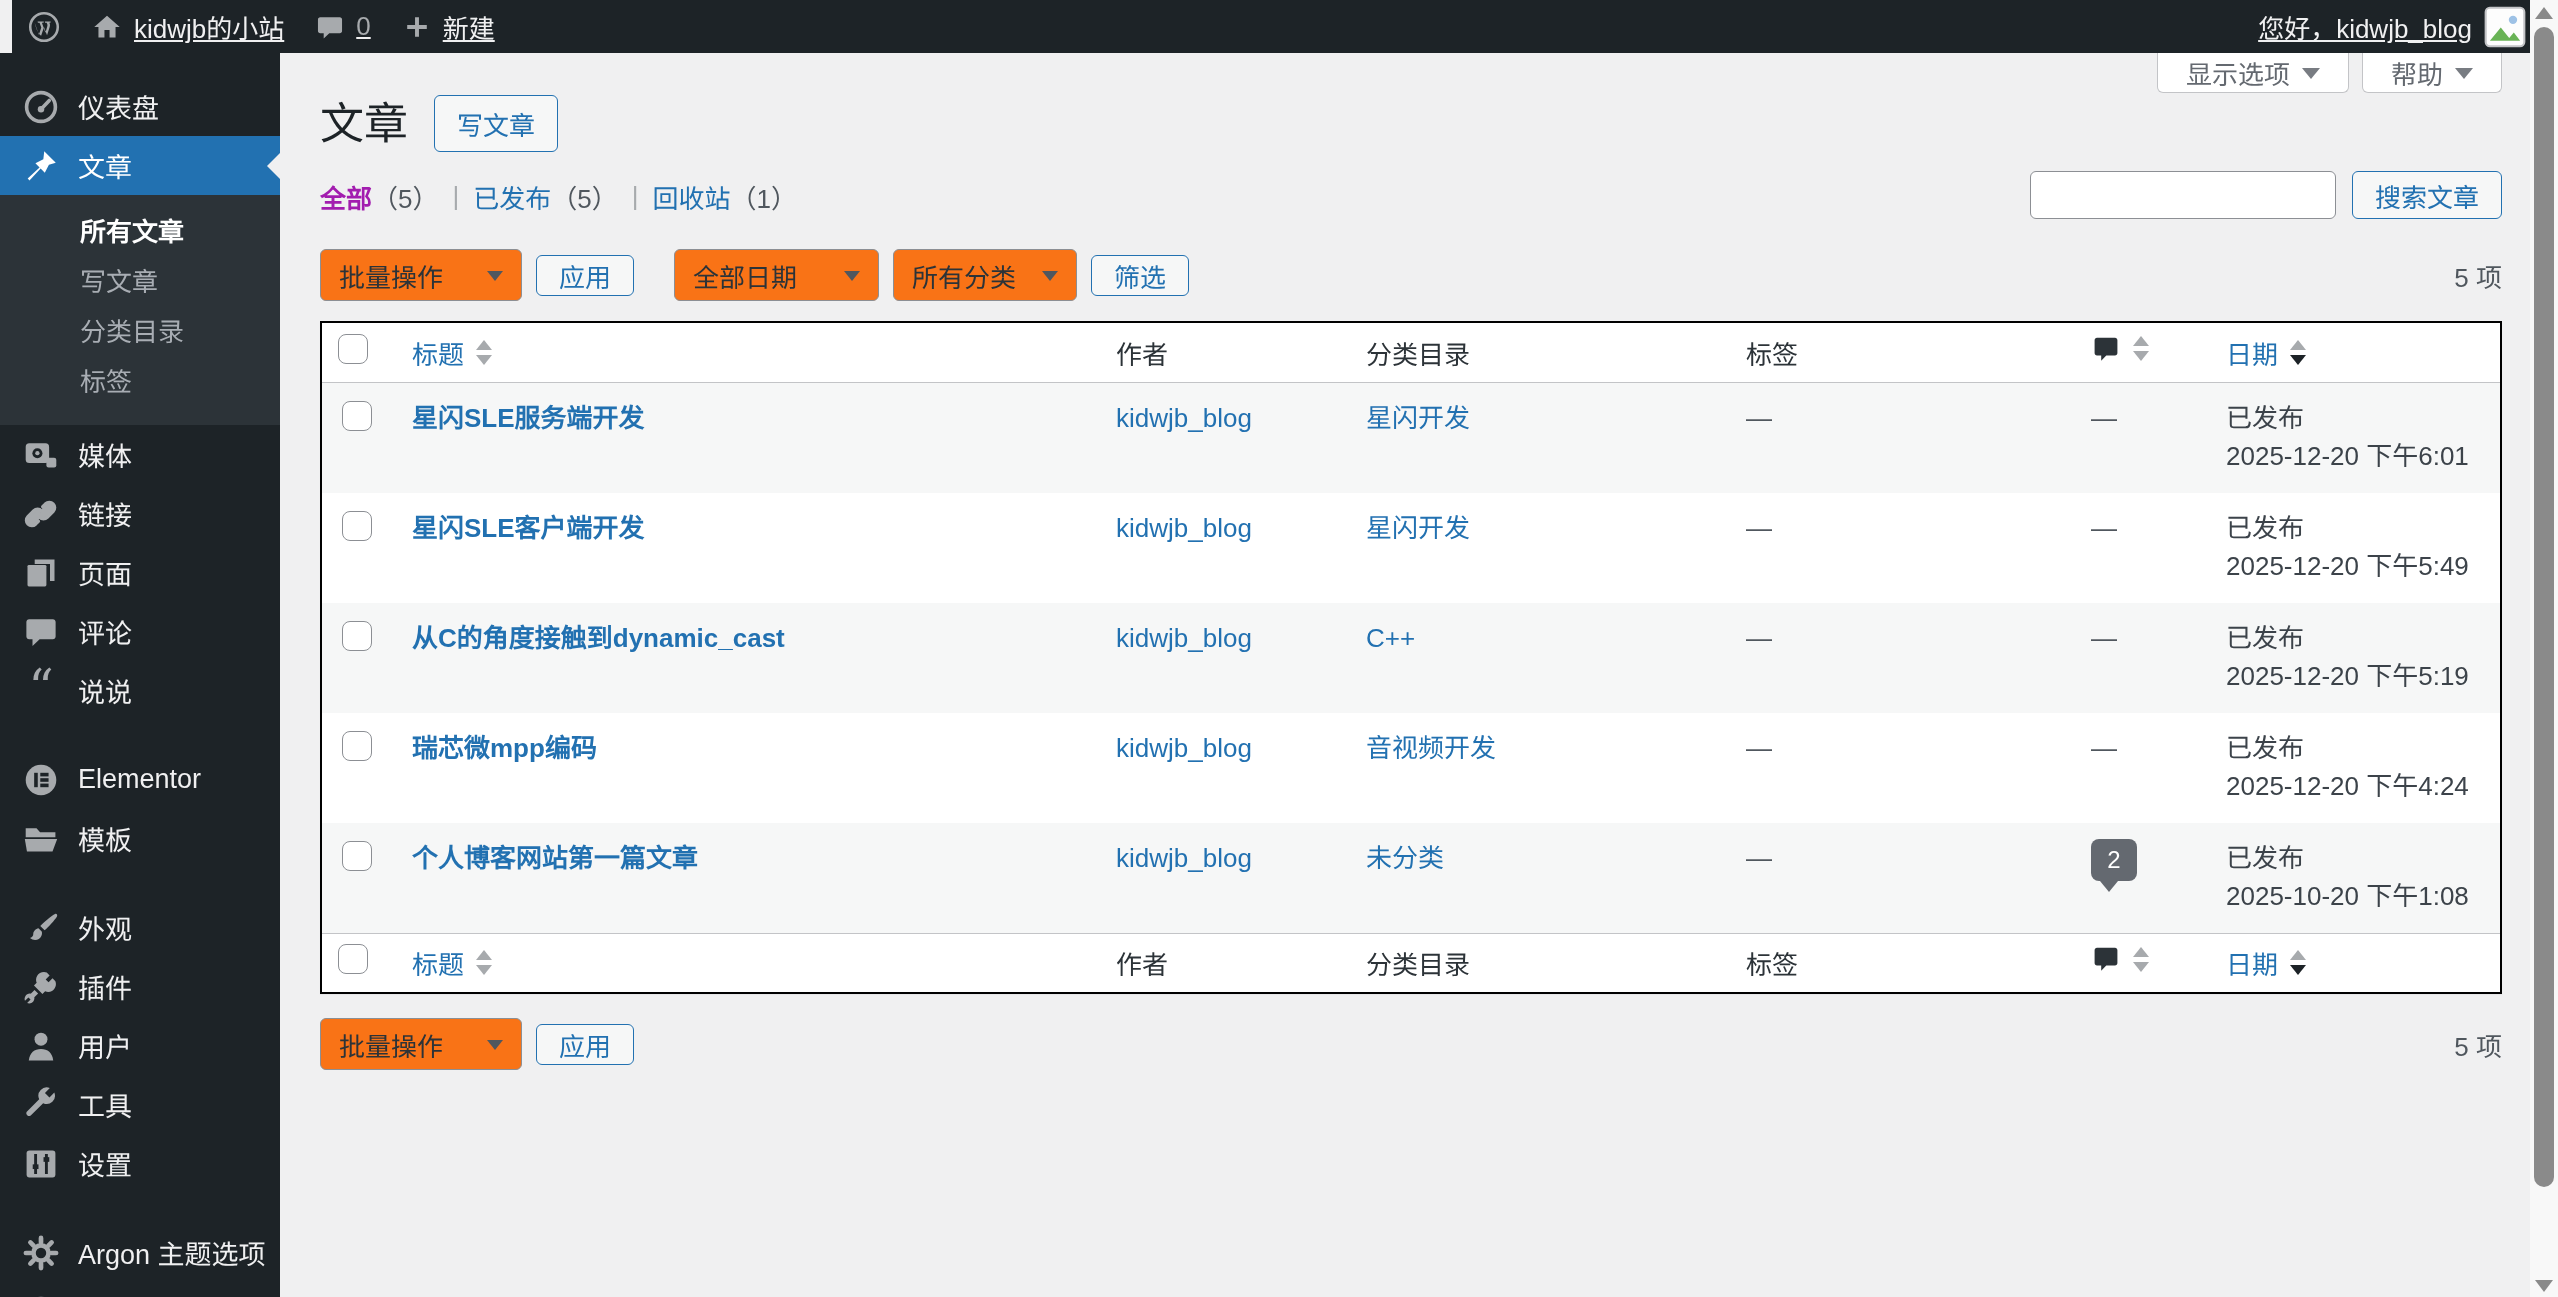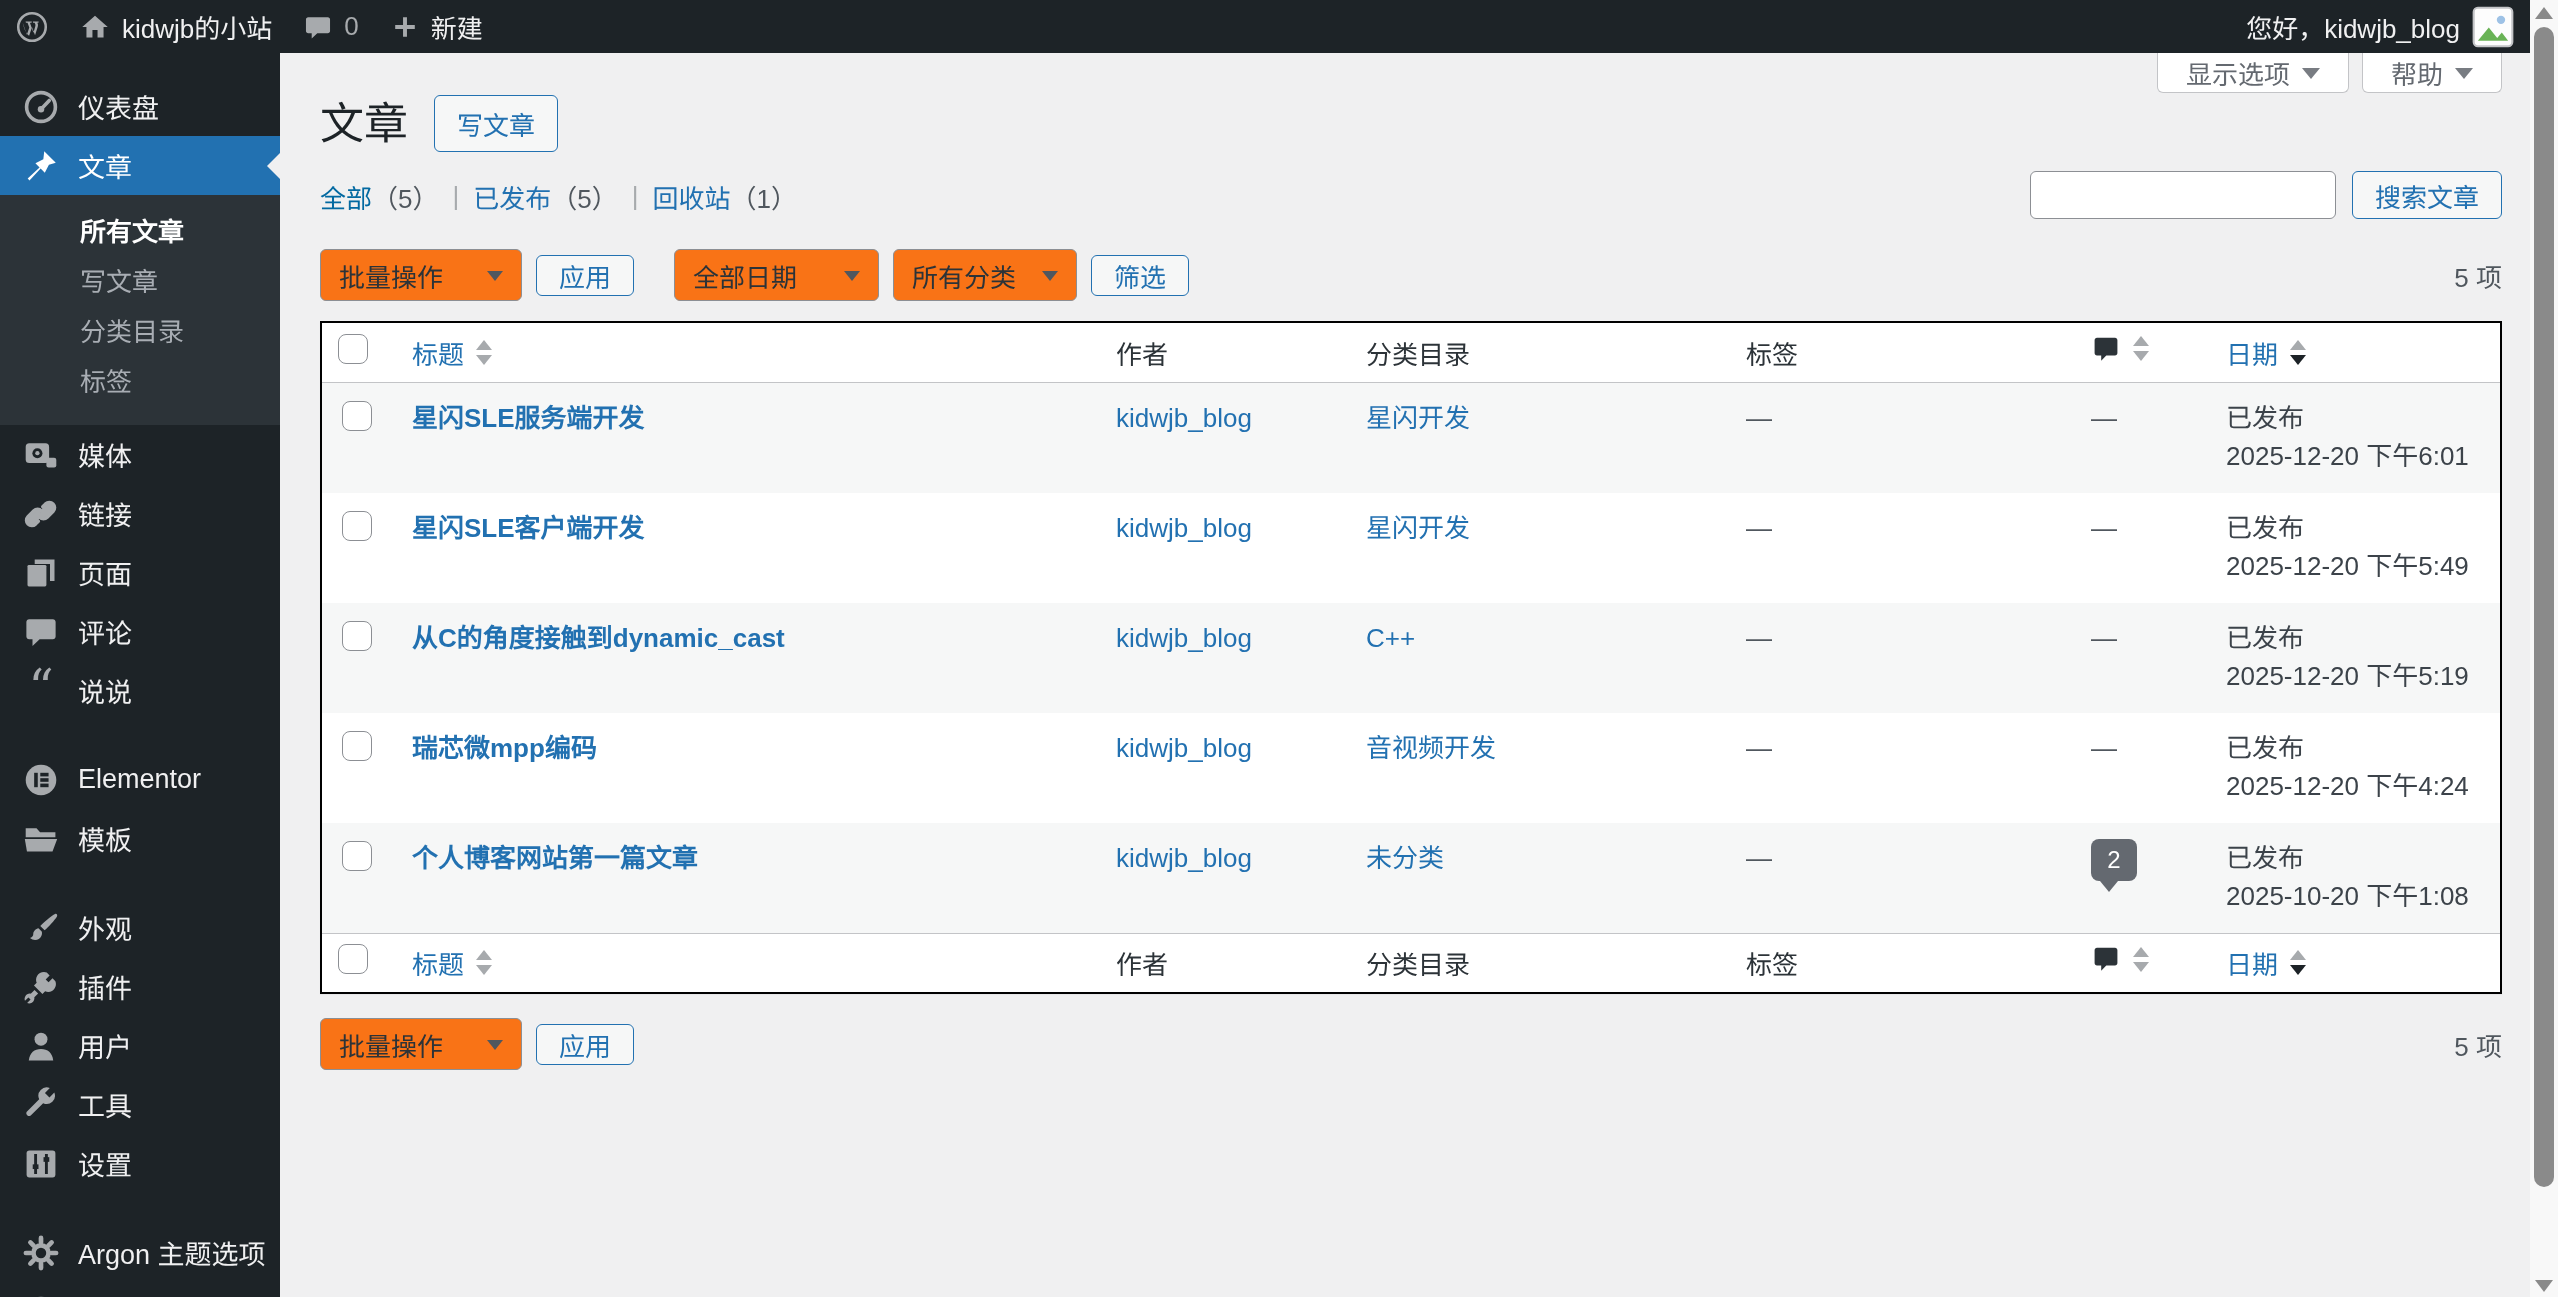--- a/index.html
+++ b/index.html
@@ -7,23 +7,23 @@
   body {
     font-family: "Liberation Sans", "DejaVu Sans", sans-serif;
     font-size: 26px;
     background: #f0f0f1;
     color: #3c434a;
   }
   svg { fill: currentColor; display:block; }
 
   
   #adminbar {
-    position: fixed; top:0; left:0; width:2530px; height:53px;
+    position: fixed; top:0; left:12px; width:2530px; height:53px;
     background:#1d2327; color:#f0f0f1; z-index:50;
-    display:flex; align-items:center;
+    display:flex; align-items:center;text-decoration:underline;
   }
   .ab-item { display:flex; align-items:center; gap:12px; padding:0 16px; height:53px; cursor:pointer; }
   .ab-item .ab-icon { color:#a7aaad; }
   .ab-right { margin-left:auto; display:flex; align-items:center; gap:14px; padding-right:16px; }
   .ab-count { color:#a7aaad; }
   .avatar { width:42px; height:42px; }
 
   
   #scrollbar {
     position:fixed; top:0; right:0; width:28px; height:1297px;
@@ -89,21 +89,21 @@
   .title-row { display:flex; align-items:center; }
   h1.page-title { font-size:44px; font-weight:400; color:#1d2327; line-height:56px; }
   .page-title-action {
     margin-left:26px; padding:9px 22px; font-size:26px;
     border:1px solid #2271b1; border-radius:6px; color:#2271b1;
     background:#f6f7f7; cursor:pointer;
   }
 
   .views { margin-top:26px; font-size:26px; display:flex; align-items:center; }
   .views a { text-decoration:none; color:#2271b1; cursor:pointer; }
-  .views .current-view { color:#0369a1; font-weight:normal; }
+  .views .current-view { color:#a21caf; font-weight:bold; }
   .views .count { color:#50575e; }
   .views .sep { color:#a7aaad; margin:0 14px; }
 
   .search-box { position:absolute; top:118px; right:0; display:flex; gap:16px; }
   .search-box input {
     width:306px; height:48px; border:1px solid #8c8f94; border-radius:6px;
     background:#fff; font-size:26px; padding:0 12px; outline:none;
     font-family:inherit;
   }
   .button {

